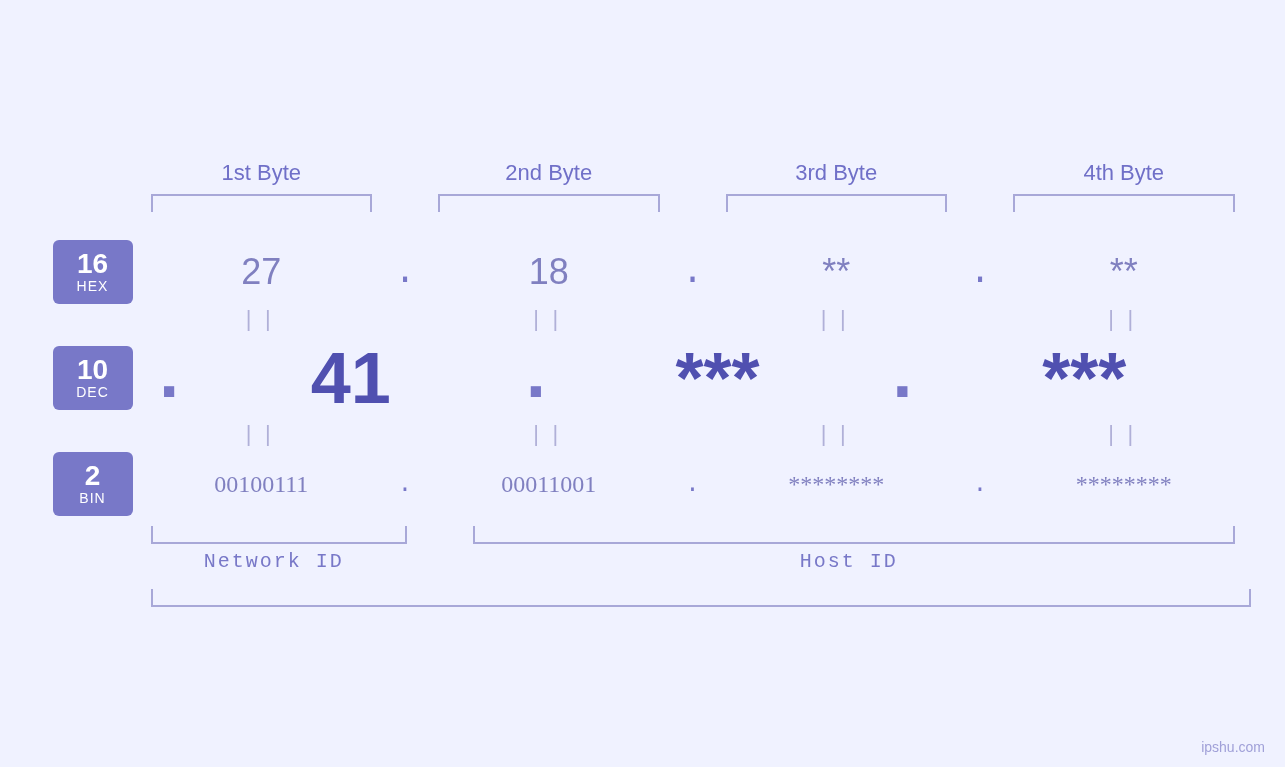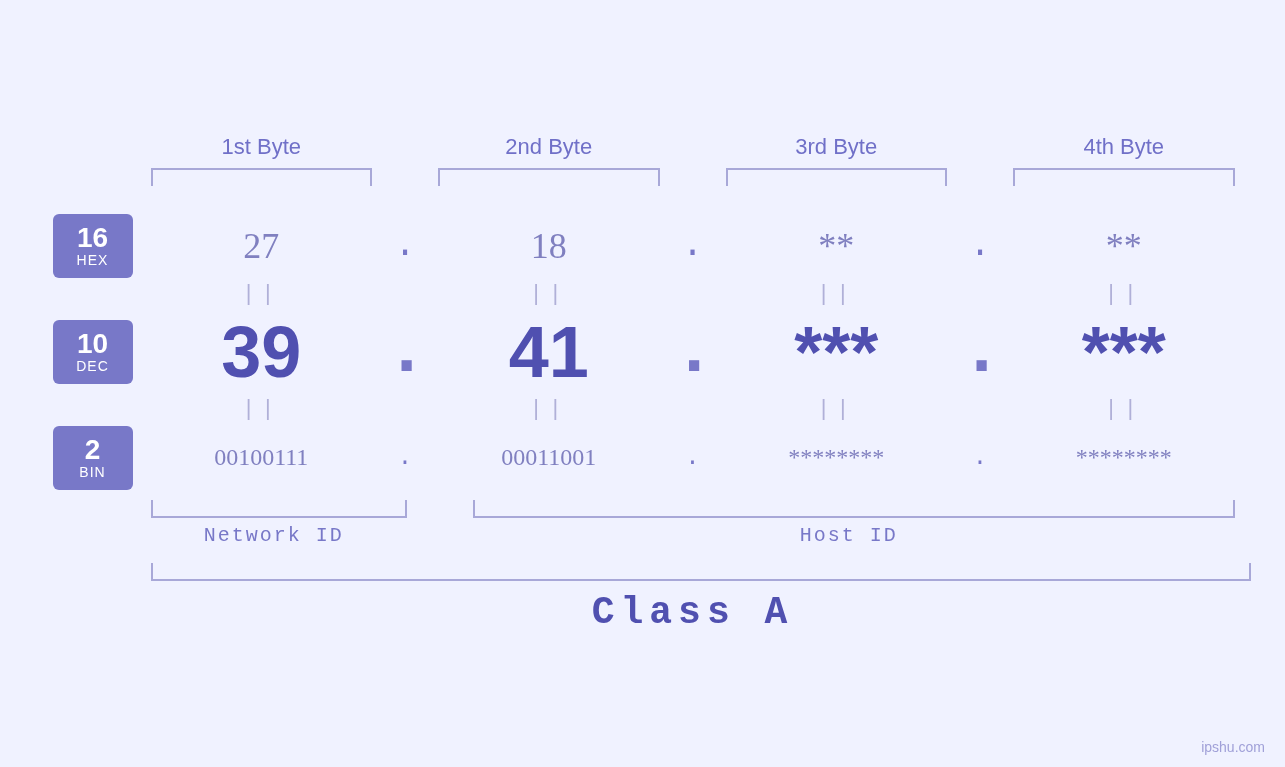--- a/index.html
+++ b/index.html
@@ -51,21 +51,21 @@
     .badge-label {
       font-size: 14px;
       font-family: Arial, sans-serif;
       font-weight: normal;
       letter-spacing: 1px;
     }
 
     .hex-value {
       color: #8080c0;
       font-size: 36px;
-      font-family: Liberation Serif, serif;
+      font-family: Liberation Sans, sans-serif;
     }
 
     .dec-value {
       color: #5050b0;
       font-size: 72px;
       font-weight: bold;
       font-family: Arial, sans-serif;
     }
 
     .bin-value {
@@ -199,21 +199,20 @@
   </div>
 
   <div class="full-row" style="margin-bottom:4px;">
     <div class="badge-spacer" style="display:flex; align-items:center; justify-content:center;">
       <div class="badge">
         <span class="badge-number">10</span>
         <span class="badge-label">DEC</span>
       </div>
     </div>
     <div class="values-row-inner">
-      <div class="val-cell"><span class="dec-value">39</span></div>
       <div class="dot-cell"><span class="dot dot-dec">.</span></div>
       <div class="val-cell"><span class="dec-value">41</span></div>
       <div class="dot-cell"><span class="dot dot-dec">.</span></div>
       <div class="val-cell"><span class="dec-value">***</span></div>
       <div class="dot-cell"><span class="dot dot-dec">.</span></div>
       <div class="val-cell"><span class="dec-value">***</span></div>
     </div>
   </div>
 
   <div class="sep-row" style="margin-bottom:4px;">
@@ -265,21 +264,18 @@
           <span style="color:#7878c8; font-size:20px; font-family:'Courier New',Courier,monospace; letter-spacing:2px;">Network ID</span>
         </div>
         <div class="dot-cell"></div>
         <div style="flex:3; text-align:center;">
           <span style="color:#7878c8; font-size:20px; font-family:'Courier New',Courier,monospace; letter-spacing:2px;">Host ID</span>
         </div>
       </div>
 
       <div style="width:100%; height:18px; border:2px solid #a8a8d8; border-top:none; margin:0 8px; box-sizing:border-box;"></div>
 
-      <div style="text-align:center; margin-top:10px;">
-        <span style="color:#5050b0; font-size:38px; font-family:'Courier New',Courier,monospace; letter-spacing:6px; font-weight:bold;">Class A</span>
-      </div>
     </div>
   </div>
 
 </div>
 
 <div class="watermark">ipshu.com</div>
 
 </body></html>

